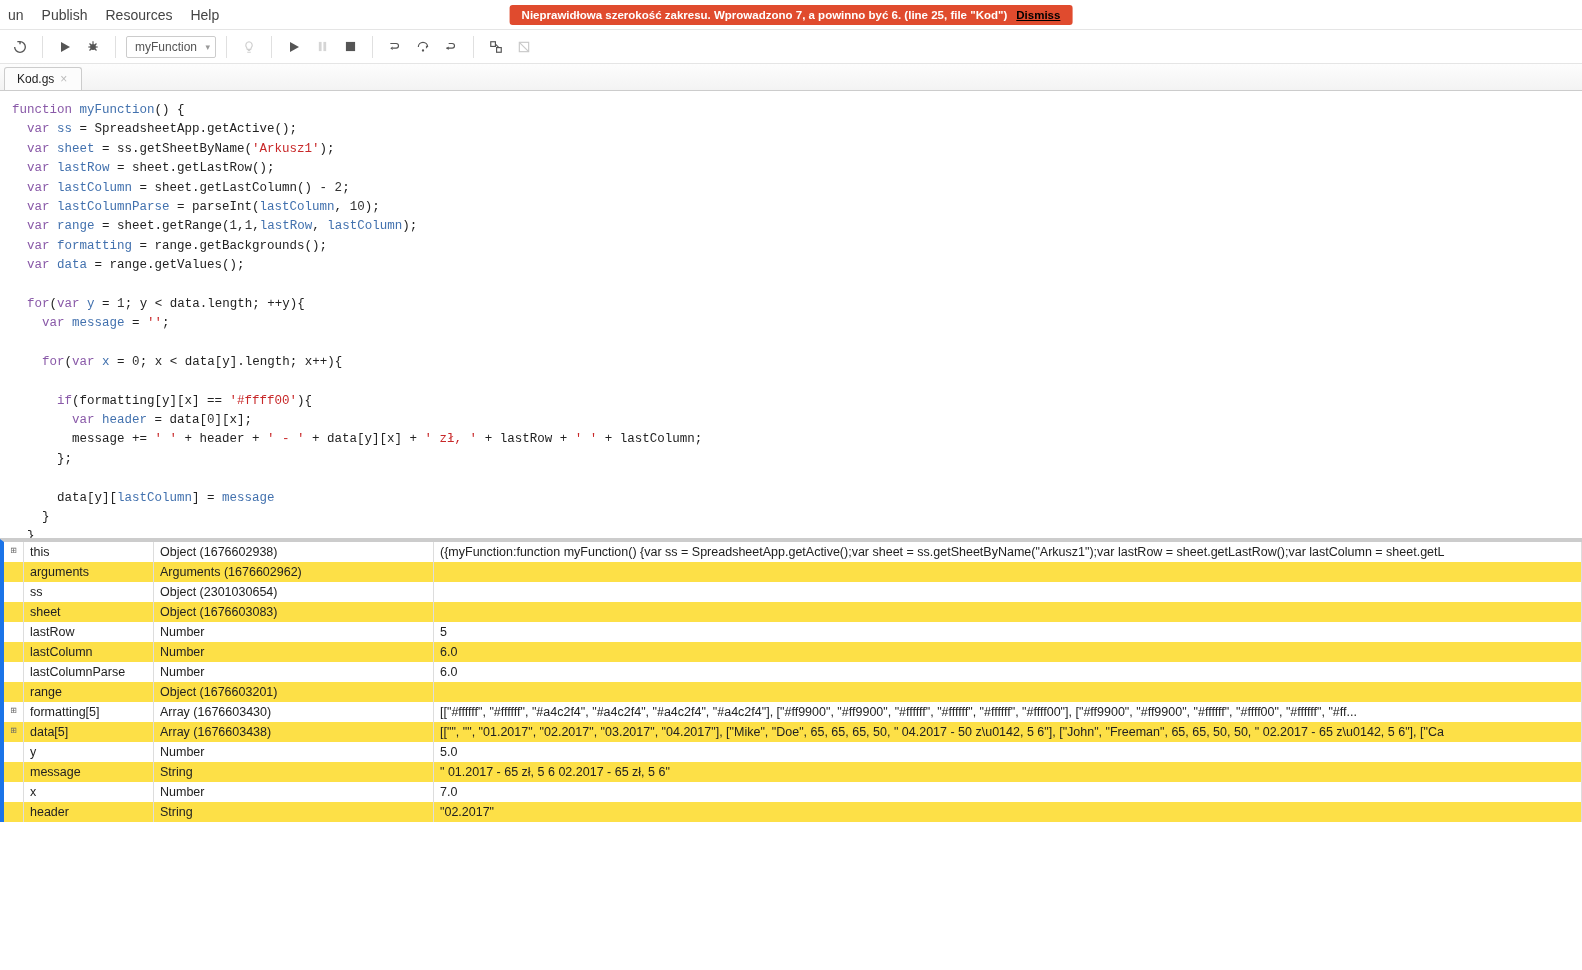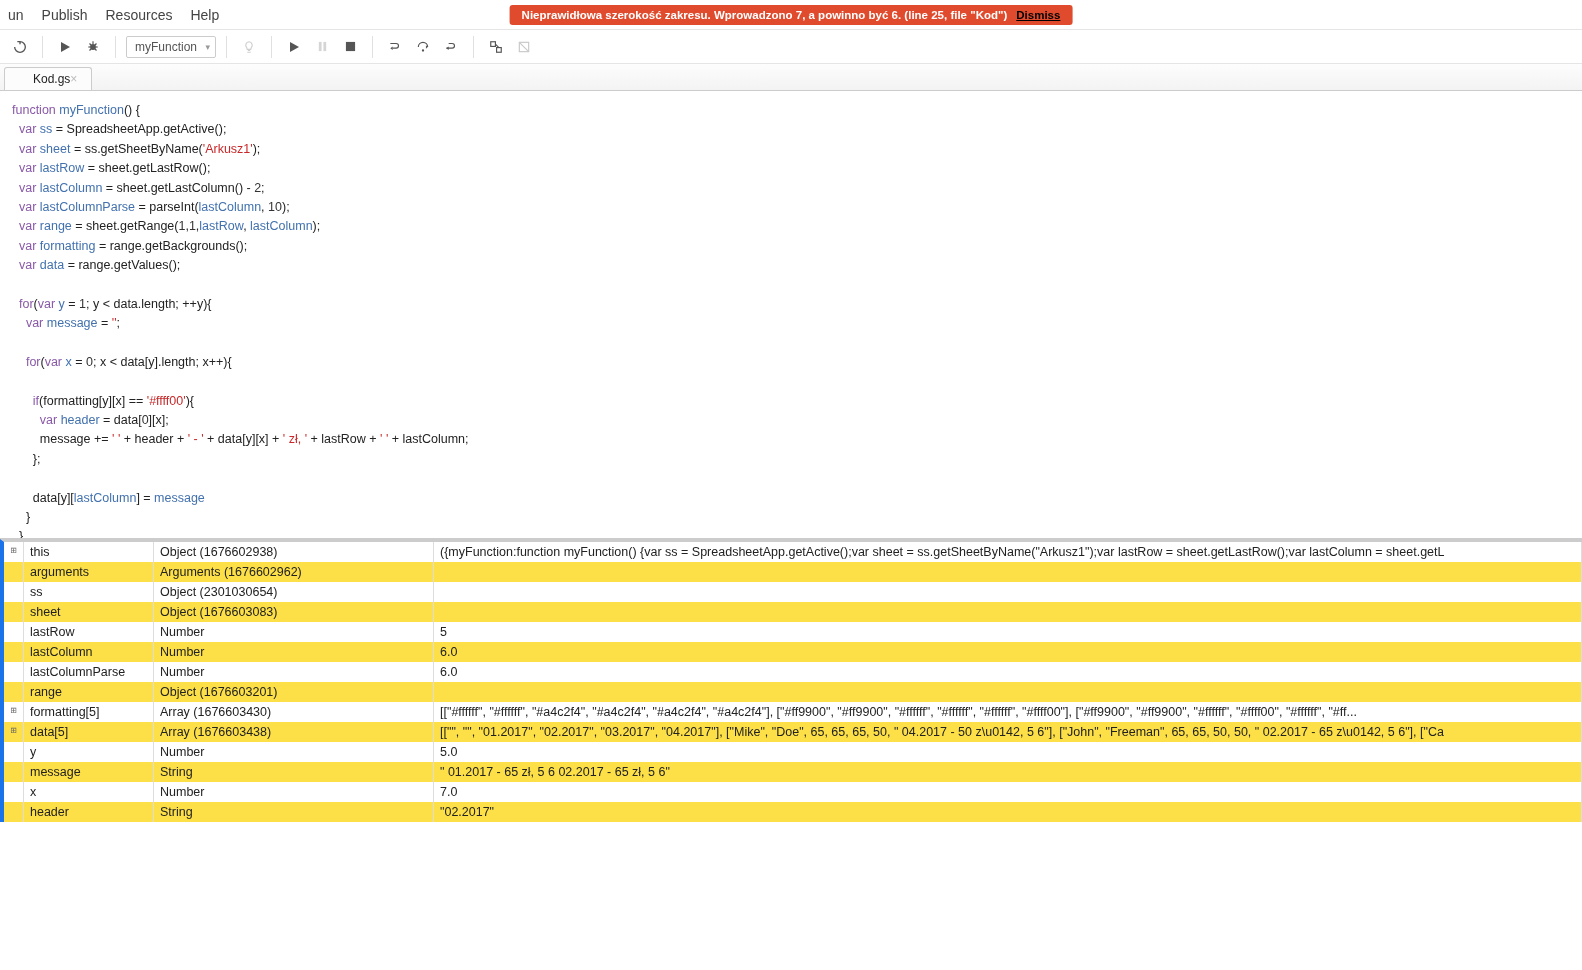--- a/index.html
+++ b/index.html
@@ -88,38 +88,39 @@
       font-size: 9px;
       color: #999;
     }
     .tabs {
       display: flex;
       border-bottom: 1px solid #ccc;
       background: linear-gradient(to bottom, #fdfdfd, #f3f3f3);
       padding-left: 4px;
     }
     .tab {
-      padding: 4px 14px 4px 28px;
+      padding: 4px 14px 4px 12px;
       font-size: 12px;
       background: #fcfcfc;
       border: 1px solid #ccc;
       border-bottom: none;
       border-radius: 3px 3px 0 0;
       margin-top: 3px;
       margin-right: 0;
       display: flex;
       align-items: center;
+      gap: 6px;
       cursor: pointer;
     }
     .tab .close {
       font-size: 12px;
       color: #bbb;
     }
     .code-area {
-      font-family: Liberation Sans, sans-serif;
+      font-family: Liberation Mono, monospace;
       font-size: 12.5px;
       line-height: 1.55;
       padding: 10px 12px;
       white-space: pre;
       overflow-x: auto;
       height: 448px;
       border-bottom: 1px solid #ccc;
     }
     .kw { color: #8959a8; }
     .def { color: #4271ae; }

